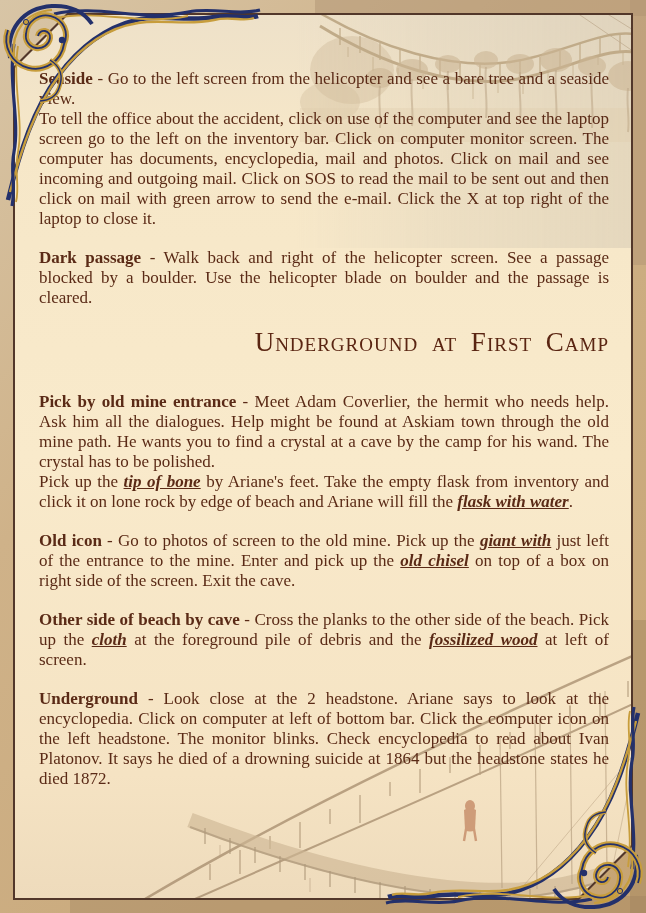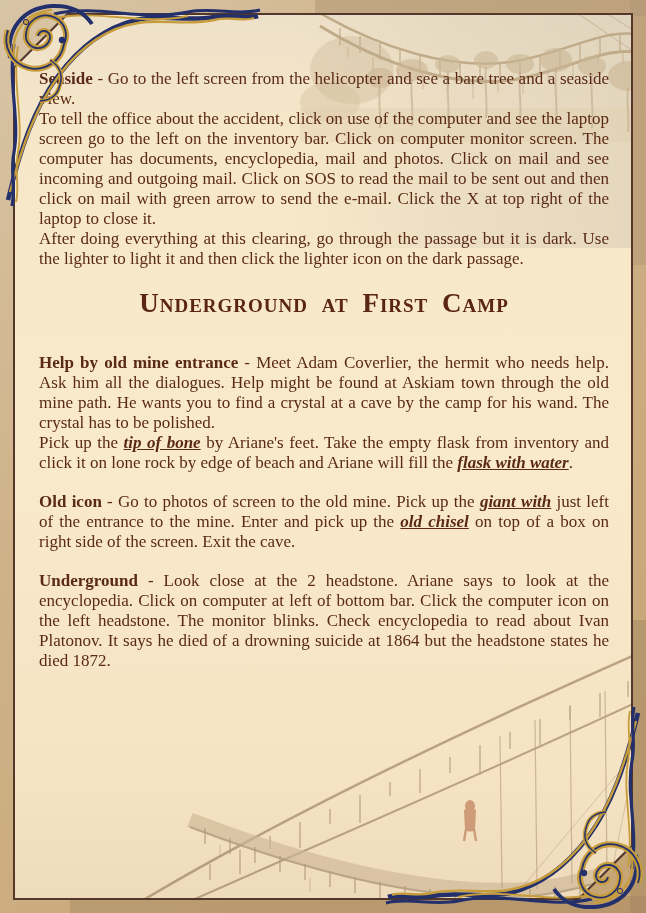--- a/index.html
+++ b/index.html
@@ -24,22 +24,22 @@
   .content{
     position:absolute;left:0;top:0;right:0;
     padding:54px 22px 0 24px;
     color:#5a2a16;font-size:17px;line-height:20px;text-align:justify;
   }
   .para{margin:0;}
   .gap{margin-top:19px;}
   b{font-weight:bold;}
   .item{font-weight:bold;font-style:italic;text-decoration:underline;}
   h1.heading{
-    margin:17px 0 33px 0;text-align:center;
-    font-size:27px;line-height:34px;font-weight:bold;color:#5a2512;
+    margin:17px 0 33px 0;text-align:right;
+    font-size:27px;line-height:34px;font-weight:normal;color:#5a2512;
     font-variant:small-caps;letter-spacing:1px;word-spacing:6px;
   }
   .corner{position:absolute;width:262px;height:212px;z-index:2;pointer-events:none;}
   .corner.tl{left:0;top:0;}
   .corner.br{right:0;bottom:0;transform:rotate(180deg);}
 </style>
 </head>
 <body>
 
 <svg class="bleed" viewBox="0 0 646 913" xmlns="http://www.w3.org/2000/svg">
@@ -99,29 +99,30 @@
           <path d="M464,810 q6,-4 12,0 l-1,20 q-5,3 -10,0 Z"></path>
           <path d="M466,829 l-2,12 M474,829 l2,12" stroke="#a8562f" stroke-width="2.4" fill="none"></path>
         </g>
       </g>
     </svg>
 
     <div class="content">
       <p class="para"><b>Seaside</b><span> - Go to the left screen from the helicopter and see a bare tree and a seaside view.</span></p>
       <p class="para"><span>To tell the office about the accident, click on use of the computer and see the laptop screen go to the left on the inventory bar. Click on computer monitor screen. The computer has documents, encyclopedia, mail and photos. Click on mail and see incoming and outgoing mail. Click on SOS to read the mail to be sent out and then click on mail with green arrow to send the e-mail. Click the X at top right of the laptop to close it.</span></p>
 
-      <p class="para"><span>After doing everything at this clearing, go through the passage but it is dark. Use the lighter to light it and then click the lighter icon on the dark passage.</span></p>
+      <p class="para gap"><b>Dark passage</b><span> - Walk back and right of the helicopter screen. See a passage blocked by a boulder. Use the helicopter blade on boulder and the passage is cleared.</span></p>
 
       <h1 class="heading">Underground at First Camp</h1>
 
-      <p class="para"><b>Help by old mine entrance</b><span> - Meet Adam Coverlier, the hermit who needs help. Ask him all the dialogues. Help might be found at Askiam town through the old mine path. He wants you to find a crystal at a cave by the camp for his wand. The crystal has to be polished.</span></p>
+      <p class="para"><b>Pick by old mine entrance</b><span> - Meet Adam Coverlier, the hermit who needs help. Ask him all the dialogues. Help might be found at Askiam town through the old mine path. He wants you to find a crystal at a cave by the camp for his wand. The crystal has to be polished.</span></p>
       <p class="para"><span>Pick up the </span><span class="item">tip of bone</span><span> by Ariane's feet. Take the empty flask from inventory and click it on lone rock by edge of beach and Ariane will fill the </span><span class="item">flask with water</span><span>.</span></p>
 
       <p class="para gap"><b>Old icon</b><span> - Go to photos of screen to the old mine. Pick up the </span><span class="item">giant with</span><span> just left of the entrance to the mine. Enter and pick up the </span><span class="item">old chisel</span><span> on top of a box on right side of the screen. Exit the cave.</span></p>
 
+      <p class="para gap"><b>Other side of beach by cave</b><span> - Cross the planks to the other side of the beach. Pick up the </span><span class="item">cloth</span><span> at the foreground pile of debris and the </span><span class="item">fossilized wood</span><span> at left of screen.</span></p>
 
       <p class="para gap"><b>Underground</b><span> - Look close at the 2 headstone. Ariane says to look at the encyclopedia. Click on computer at left of bottom bar. Click the computer icon on the left headstone. The monitor blinks. Check encyclopedia to read about Ivan Platonov. It says he died of a drowning suicide at 1864 but the headstone states he died 1872.</span></p>
     </div>
   </div>
 </div>
 
 <div class="corner tl">
   <svg width="262" height="212" viewBox="0 0 262 212" xmlns="http://www.w3.org/2000/svg">
 
     <path d="M8,200 C20,150 34,108 58,76 C78,49 104,28 136,20 C160,14 188,22 214,17 C232,14 246,20 258,16" stroke="#23306b" stroke-width="4.5" fill="none"></path>

